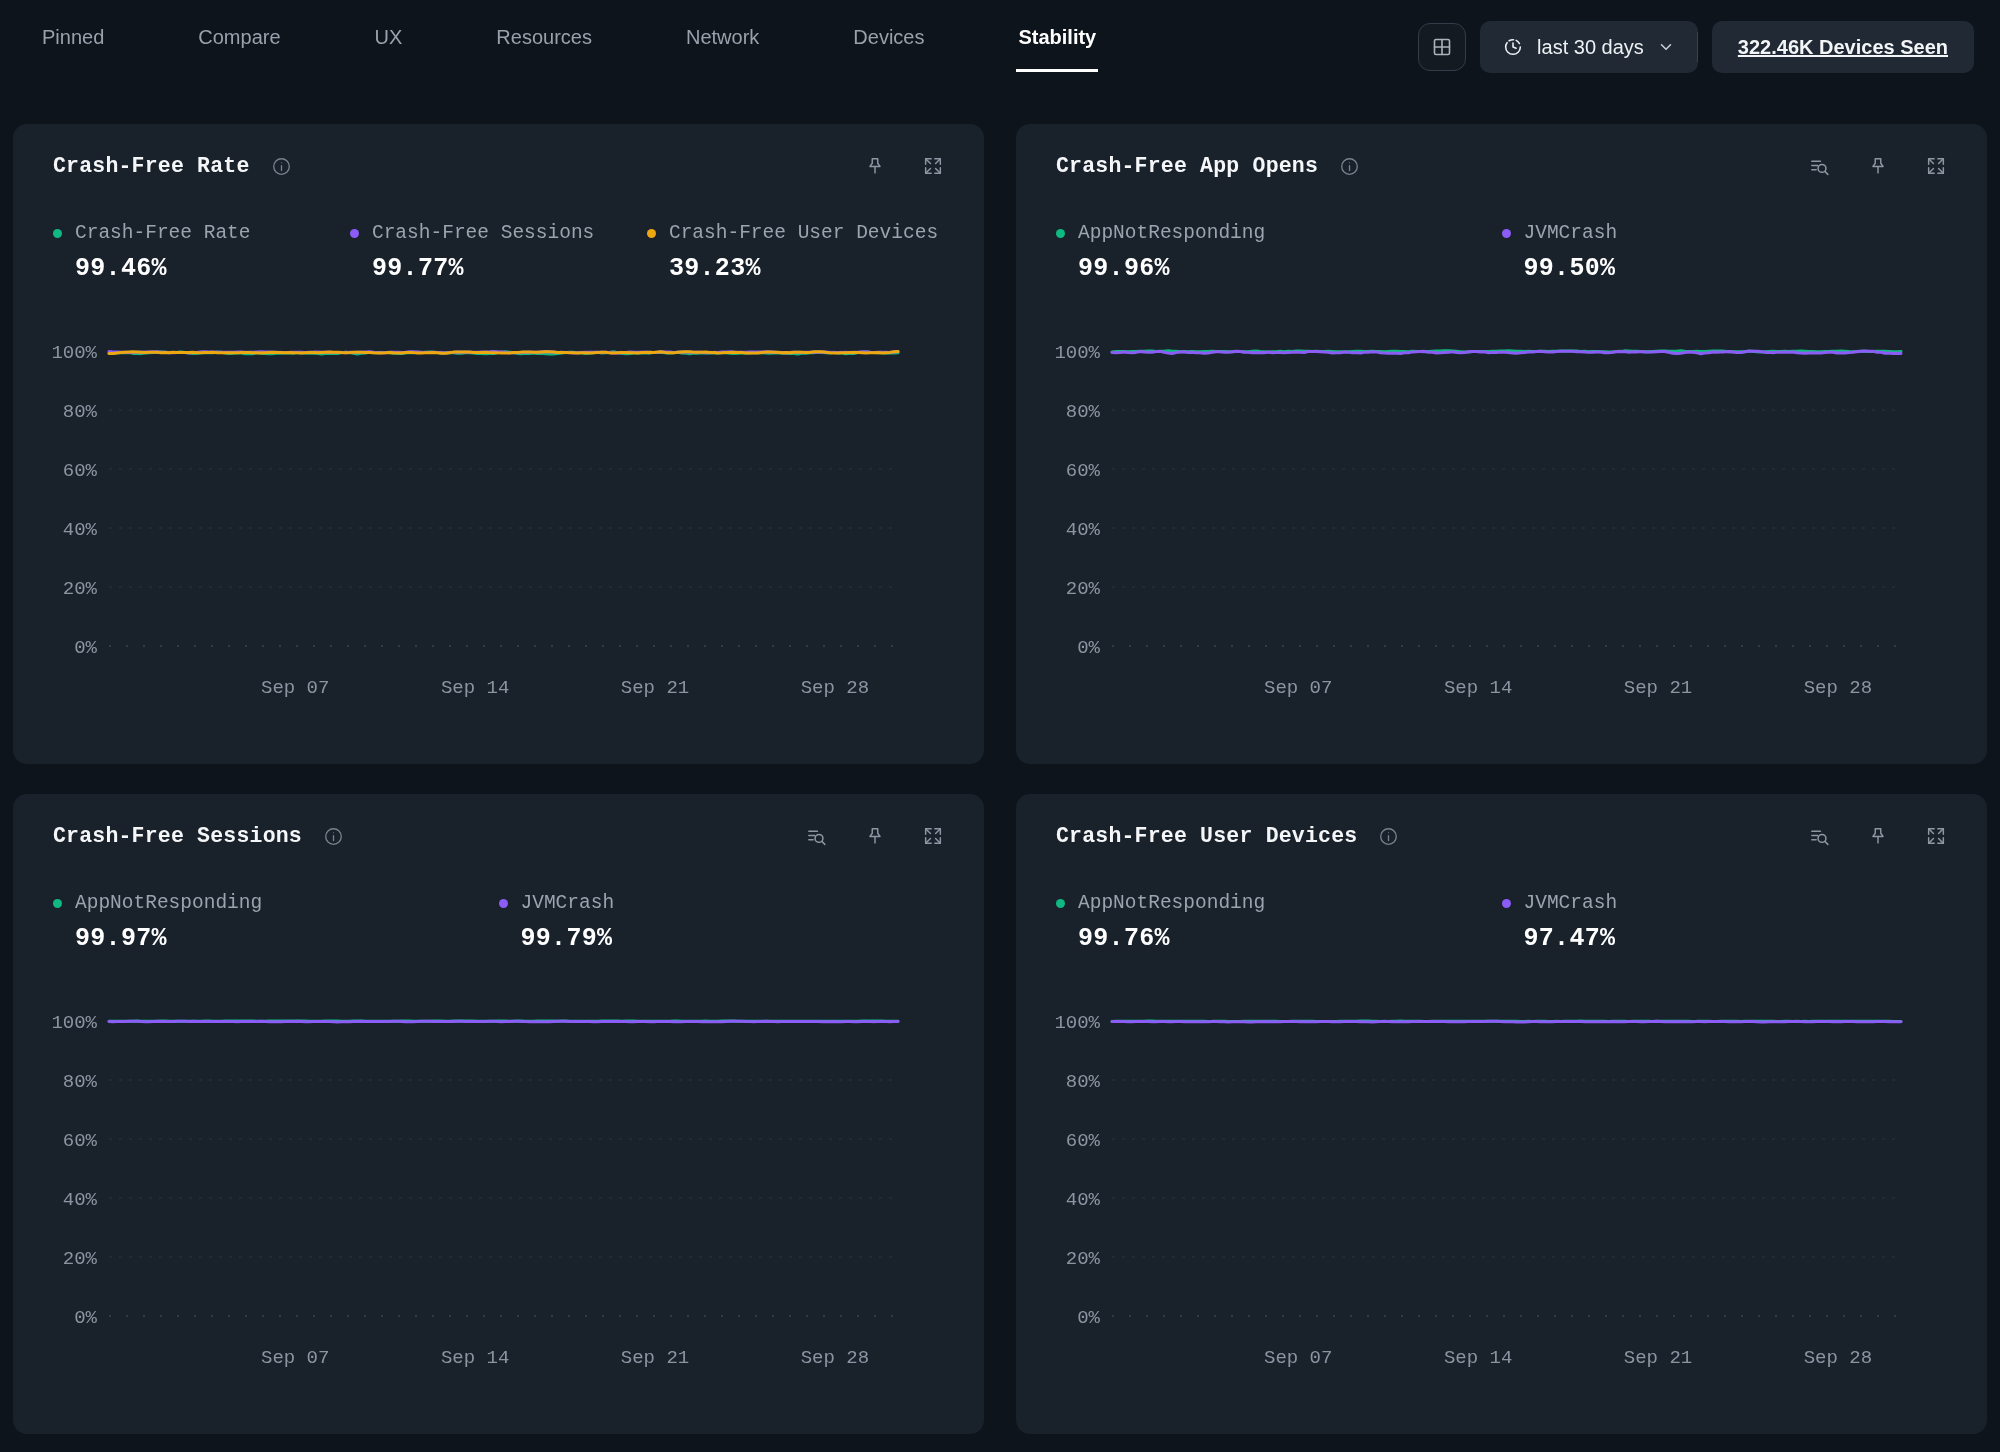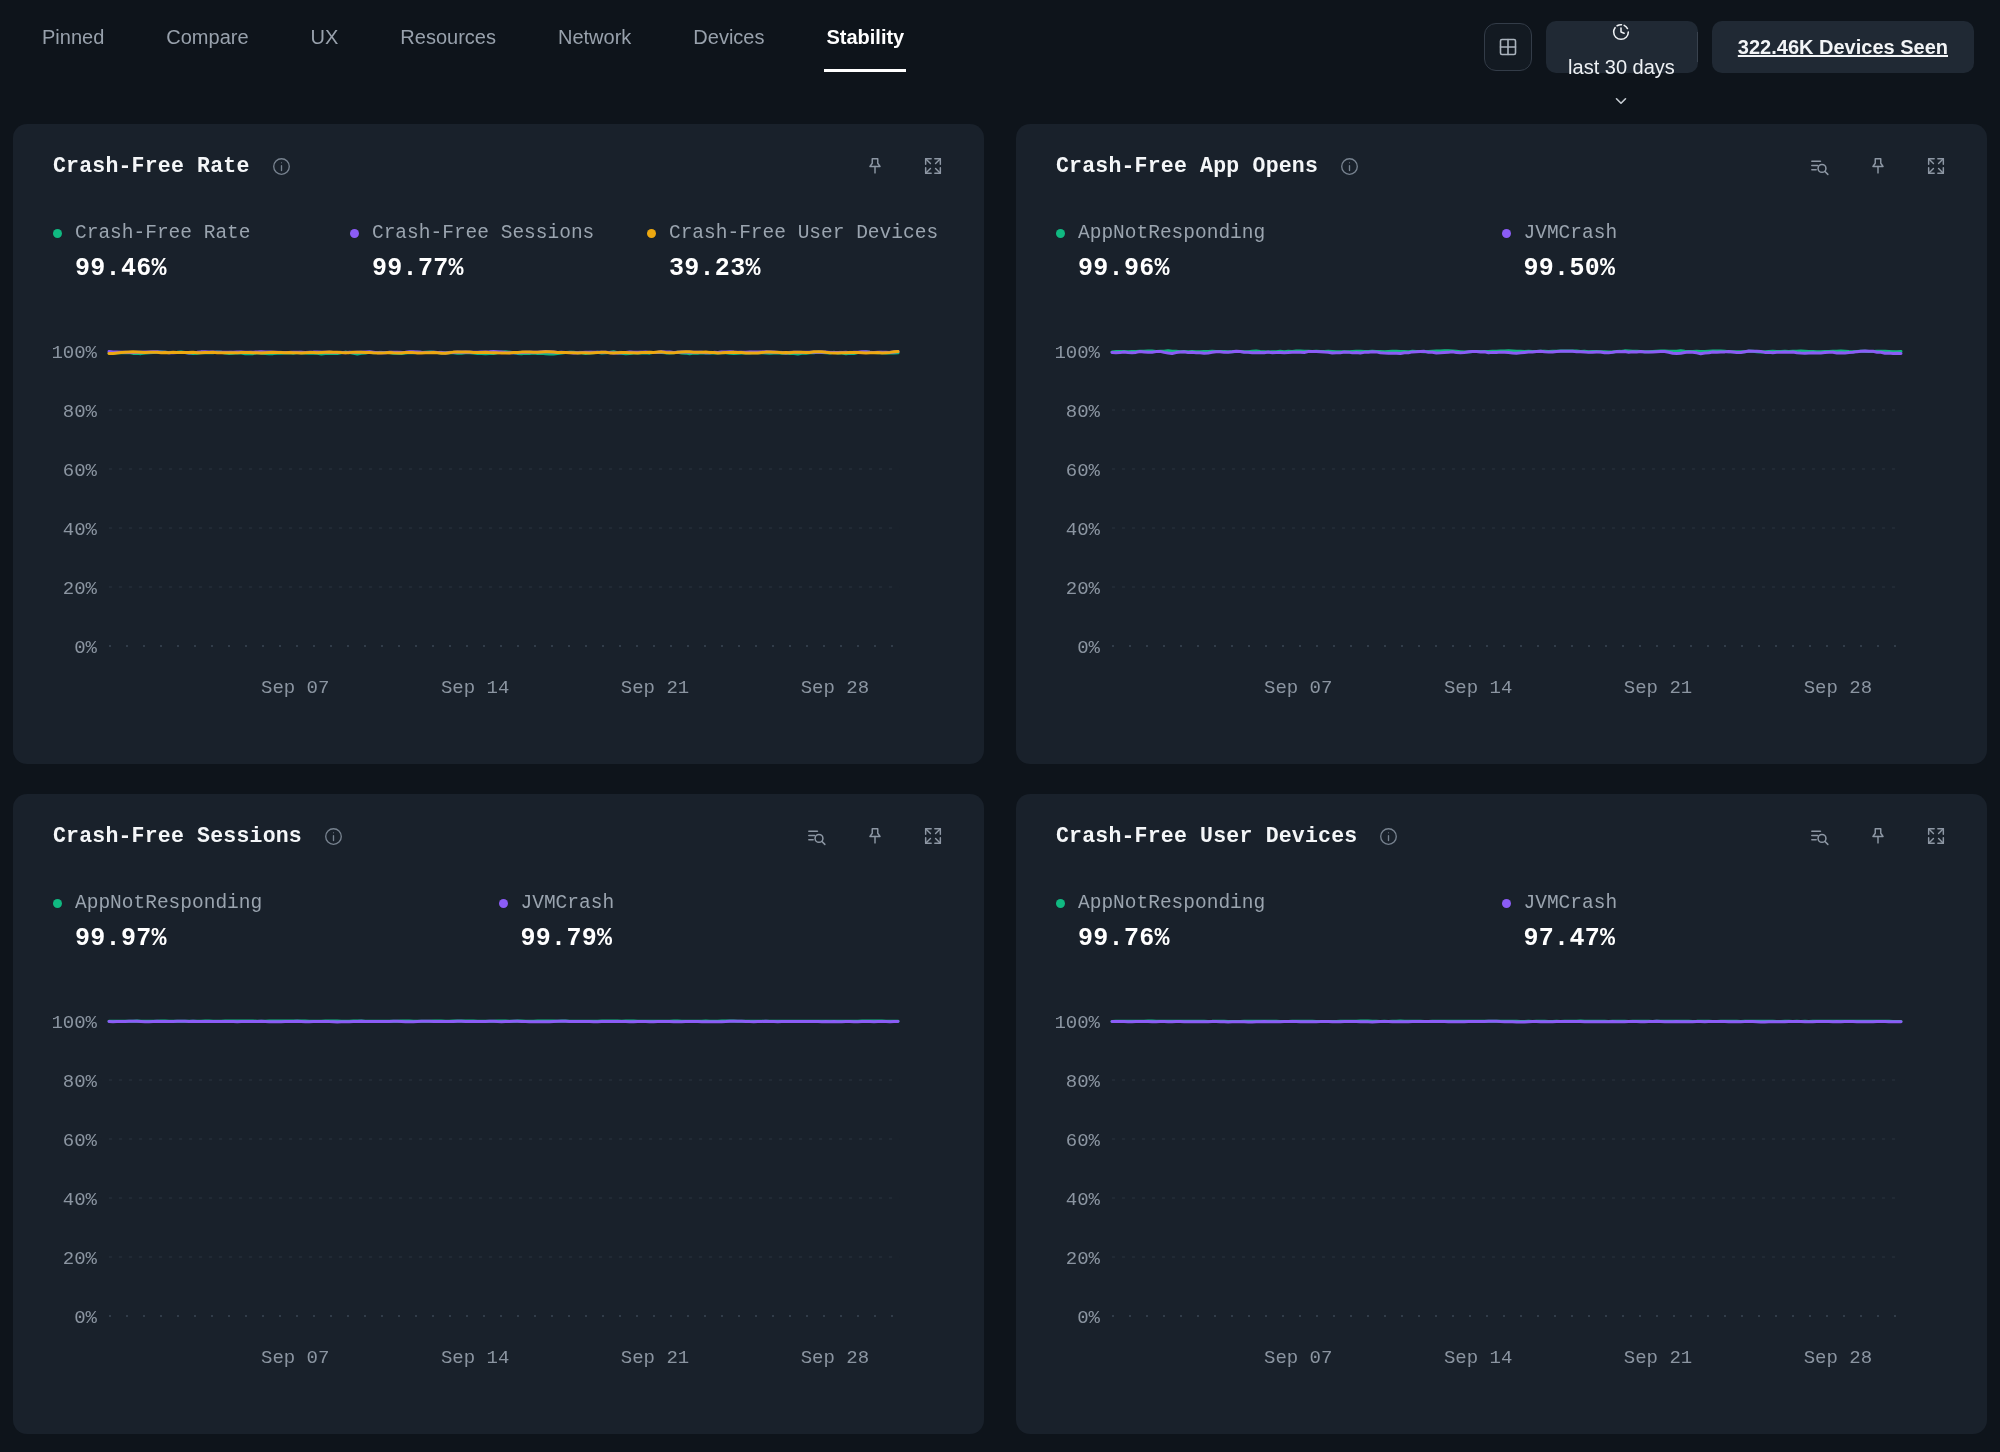--- a/index.html
+++ b/index.html
@@ -14,21 +14,21 @@
 
   
   header {
     height:94px;
     display:flex;
     align-items:flex-start;
     padding:0 26px 0 40px;
   }
   .tabs {
     display:flex;
-    gap:58px;
+    gap:90px;
     height:72px;
     align-items:stretch;
   }
   .tab {
     display:flex;
     align-items:center;
     padding:6px 2px 0;
     border-bottom:3px solid transparent;
     color:#98a1ac;
     font-size:20px;
@@ -62,21 +62,20 @@
   }
   .control {
     display:flex; align-items:center; gap:13px;
     padding:0 22px;
     font-size:20px;
     color:#eef1f4;
     background:none; border:none;
     font-family:inherit;
     cursor:pointer;
     height:100%;
-    flex-direction:column;
   }
   .vdivider { width:1px; height:30px; background:#39424e; }
   .badge {
     background:#202934;
     border-radius:10px;
     height:52px;
     display:flex; align-items:center;
     padding:0 26px;
     font-size:20px;
     font-weight:600;

